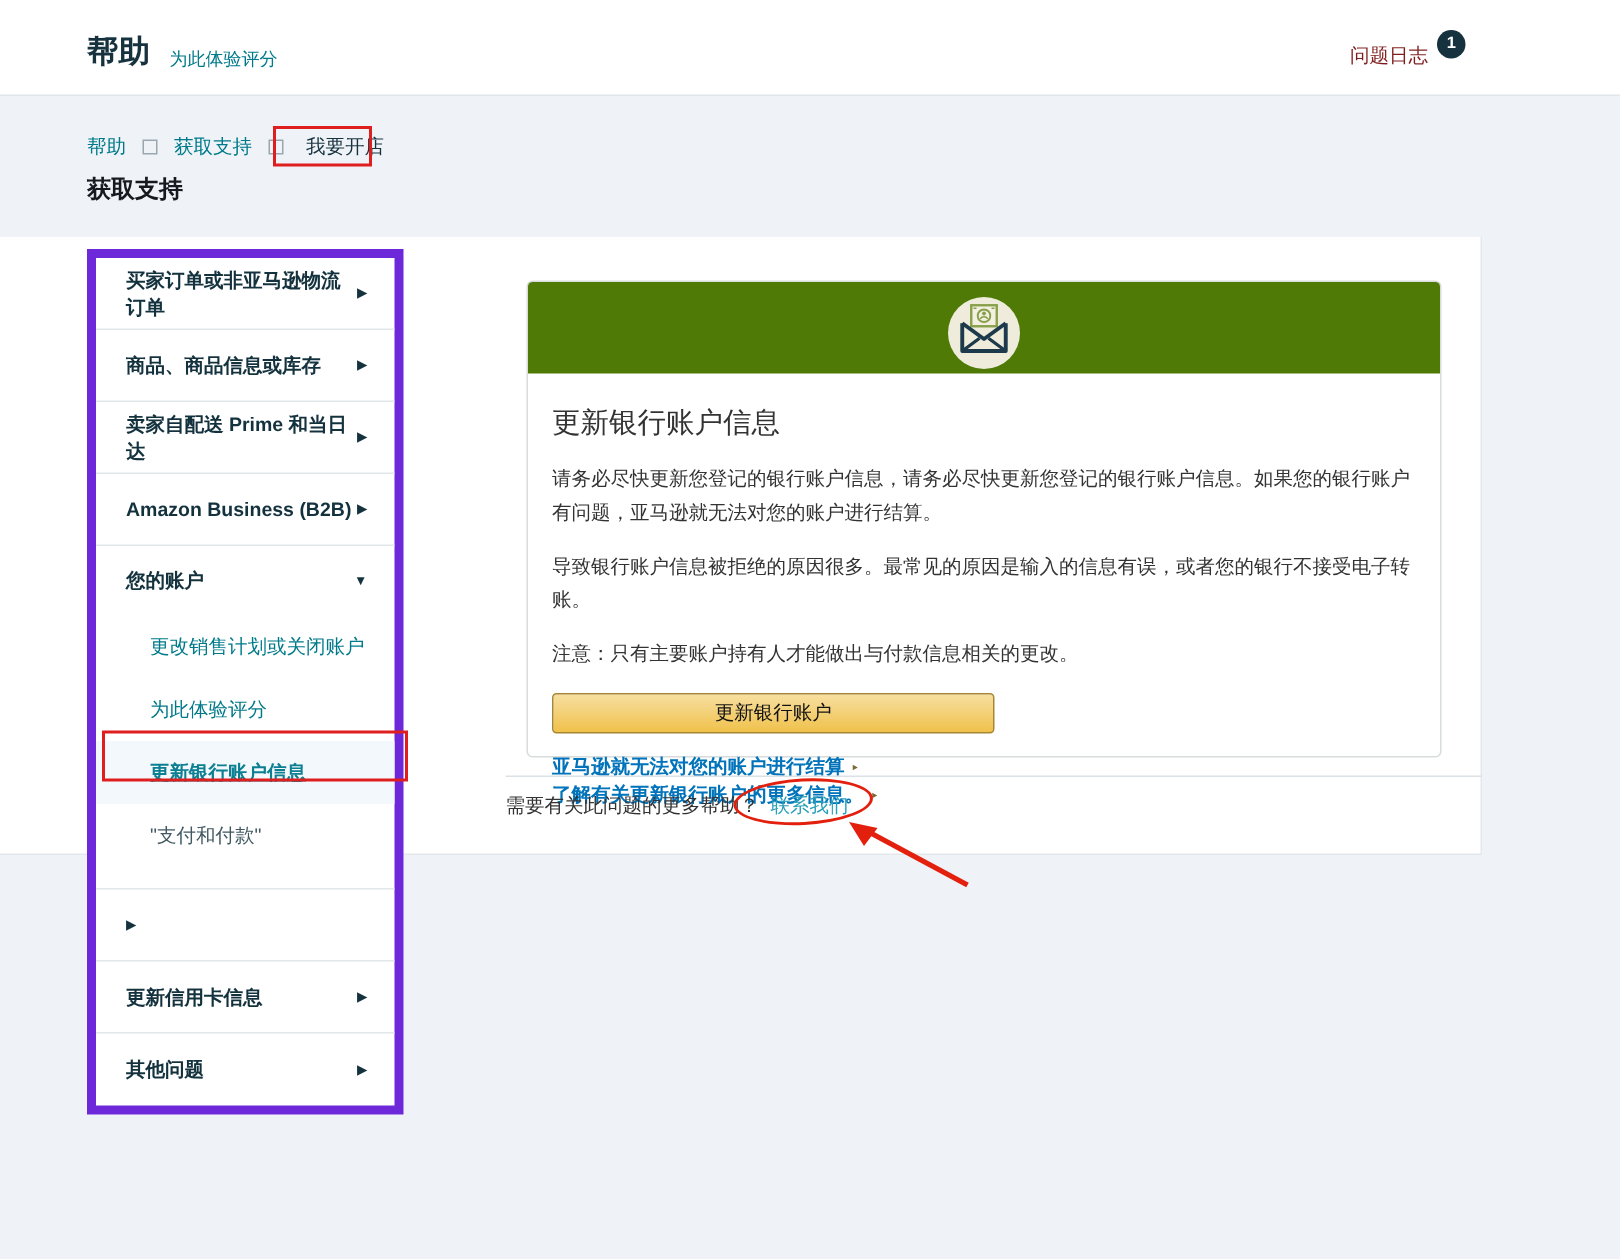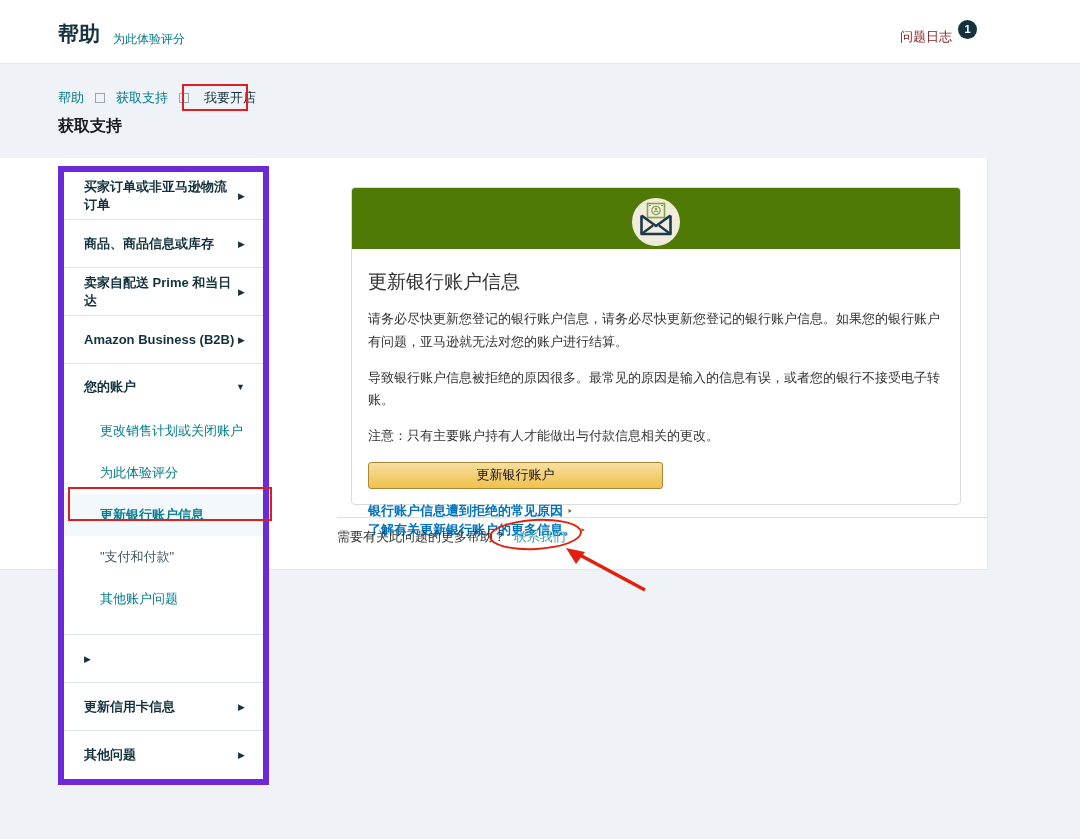--- a/index.html
+++ b/index.html
@@ -179,21 +179,20 @@
   <div class="nav-section">
     <div class="nav-section-head">
       <span class="nav-label">您的账户</span>
       <span class="nav-arrow">▼</span>
     </div>
     <div class="subnav">
       <div class="subnav-item">更改销售计划或关闭账户</div>
       <div class="subnav-item">为此体验评分</div>
       <div class="subnav-item selected">更新银行账户信息</div>
       <div class="subnav-item muted">"支付和付款"</div>
-      <div class="subnav-item">其他账户问题</div>
     </div>
   </div>
 
   <div class="nav-item">
     <span class="nav-arrow">▶</span>
   </div>
   <div class="nav-item">
     <span class="nav-label">更新信用卡信息</span>
     <span class="nav-arrow">▶</span>
   </div>
@@ -221,21 +220,21 @@
       </g>
     </svg>
   </div>
   <div class="card-body">
     <div class="content-title">更新银行账户信息</div>
     <p class="content-p">请务必尽快更新您登记的银行账户信息，请务必尽快更新您登记的银行账户信息。如果您的银行账户有问题，亚马逊就无法对您的账户进行结算。</p>
     <p class="content-p">导致银行账户信息被拒绝的原因很多。最常见的原因是输入的信息有误，或者您的银行不接受电子转账。</p>
     <p class="content-p">注意：只有主要账户持有人才能做出与付款信息相关的更改。</p>
     <button class="gold-btn">更新银行账户</button>
     <div class="link-list">
-      <span class="content-link"><span>银行账户信息遭到拒绝的常见原因</span><span class="link-caret">‣</span></span>
+      <span class="content-link"><span>亚马逊就无法对您的账户进行结算</span><span class="link-caret">‣</span></span>
       <span class="content-link"><span>了解有关更新银行账户的更多信息。</span><span class="link-caret">‣</span></span>
     </div>
   </div>
 </div>
 
 <div class="content-divider"></div>
 <div class="help-row">
   <span class="help-prompt">需要有关此问题的更多帮助？</span>
   <span class="contact-link">联系我们</span>
 </div>

